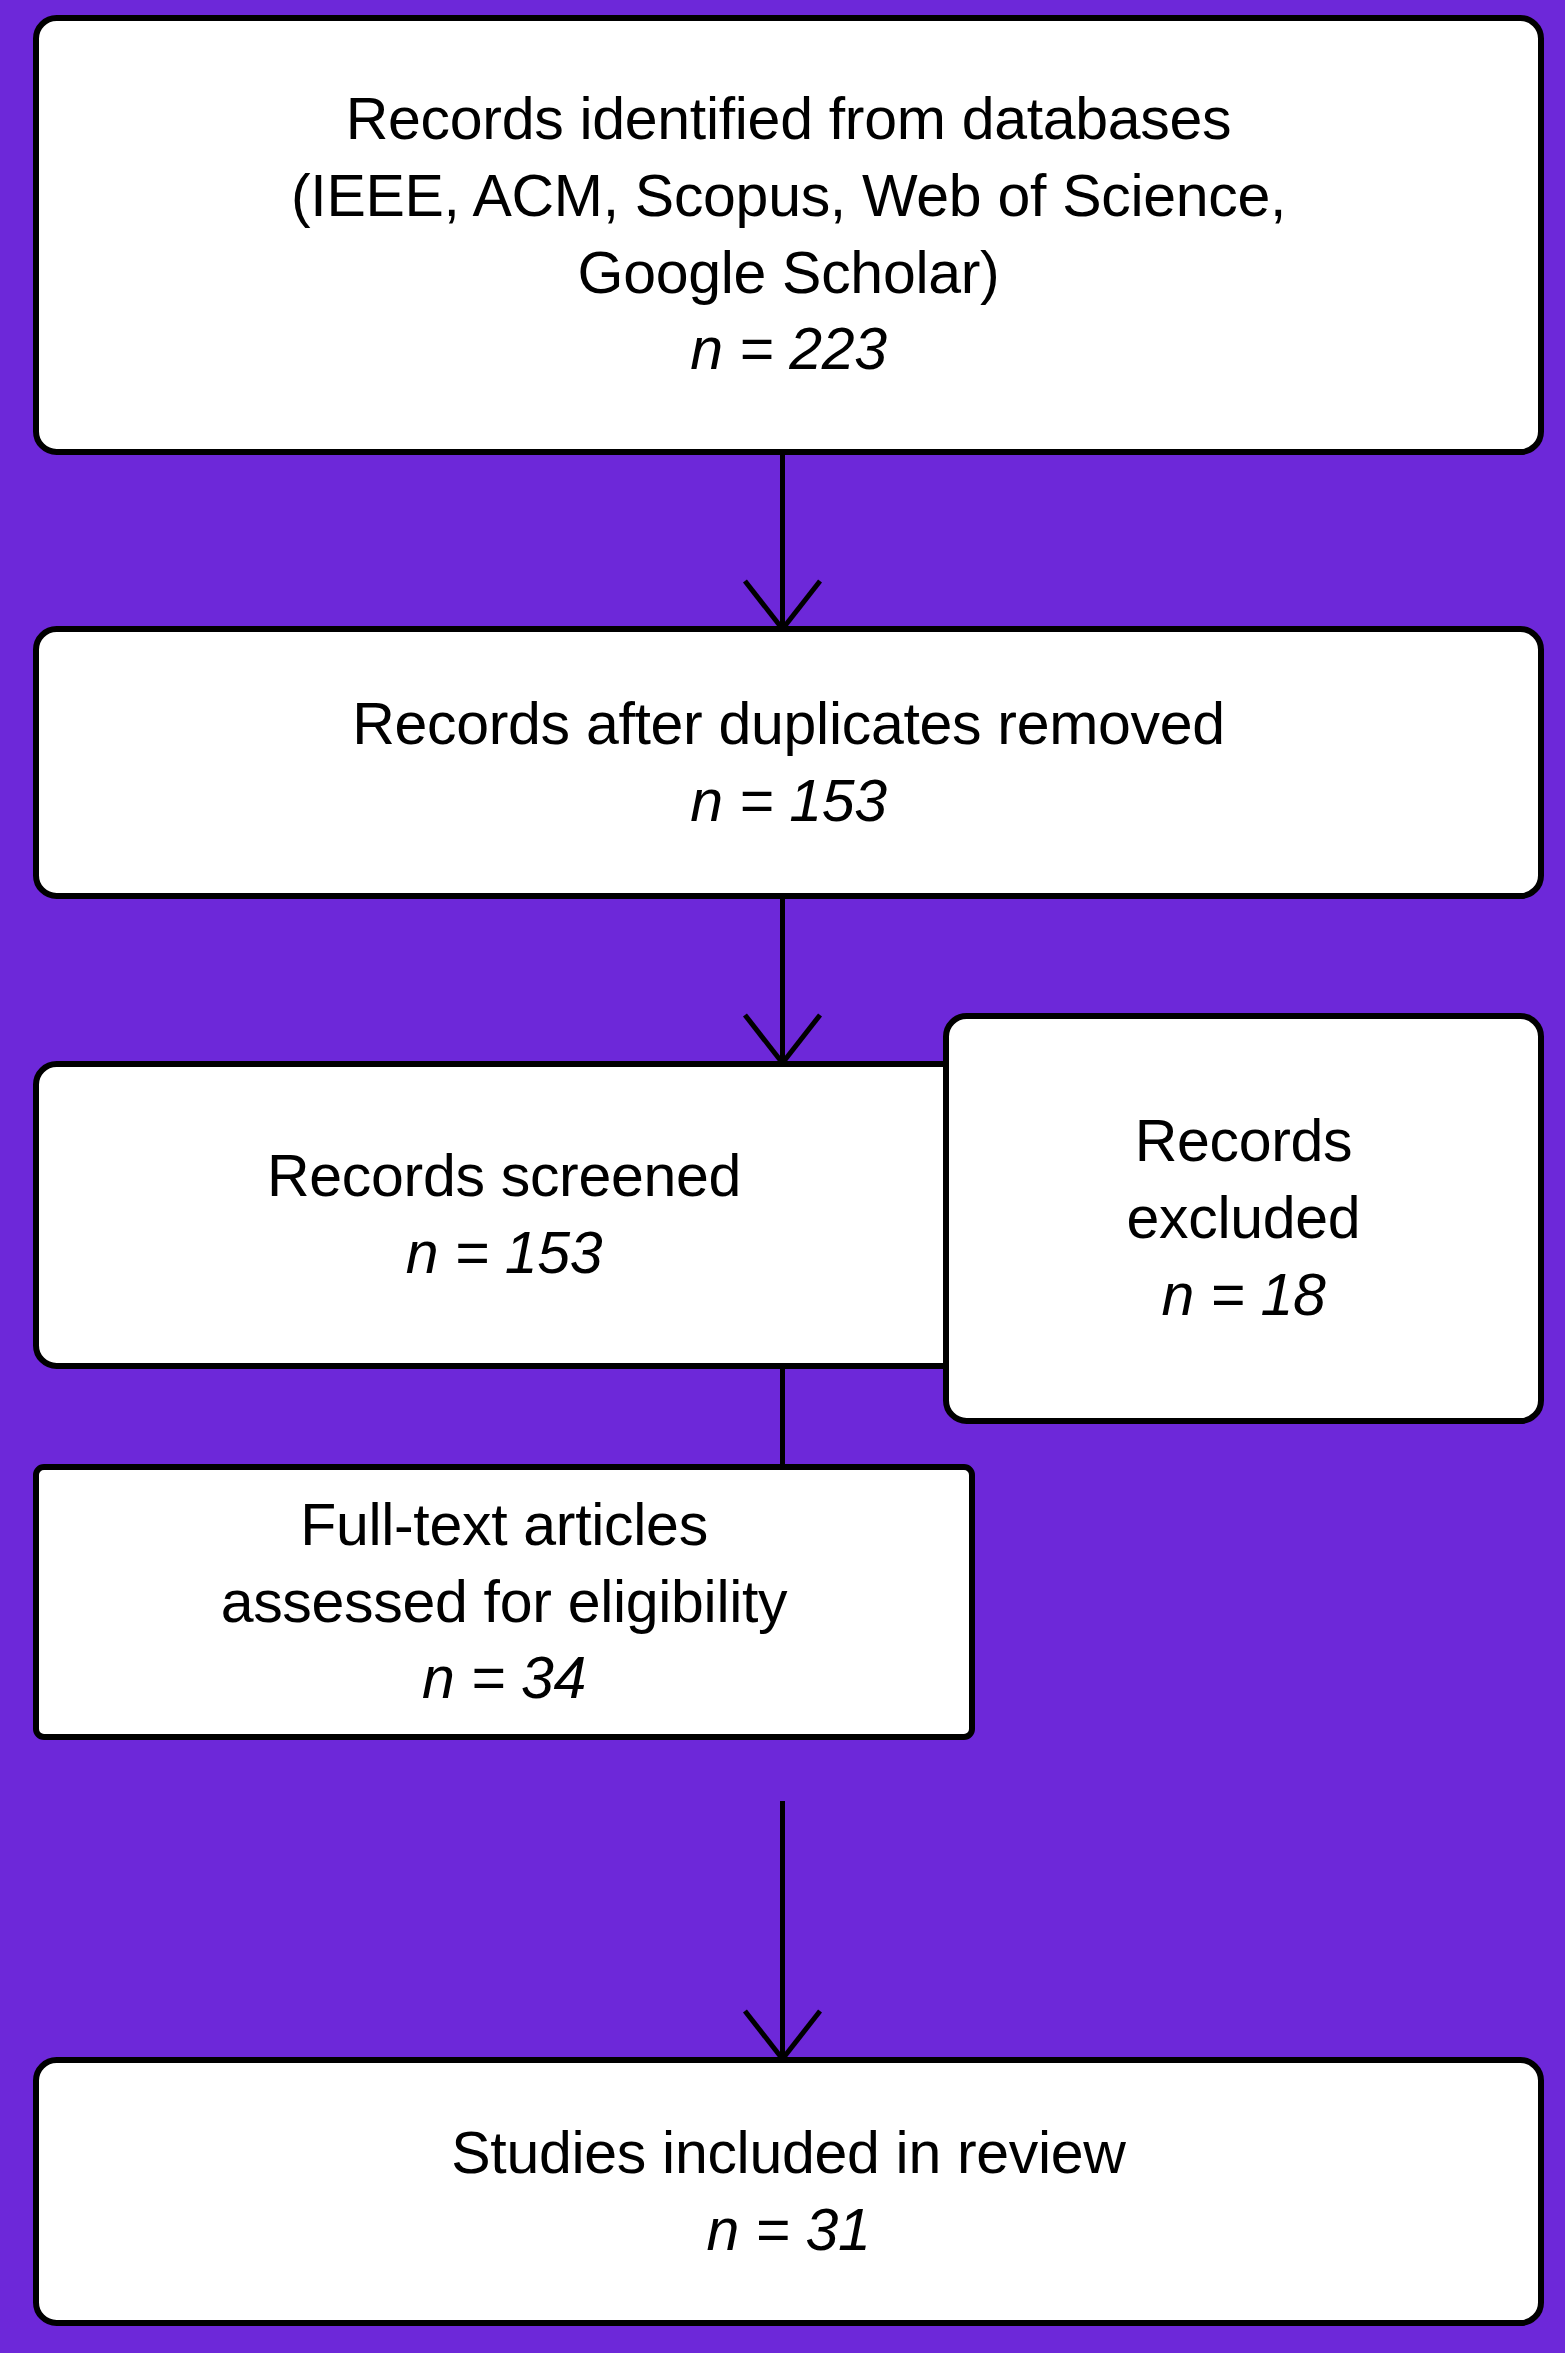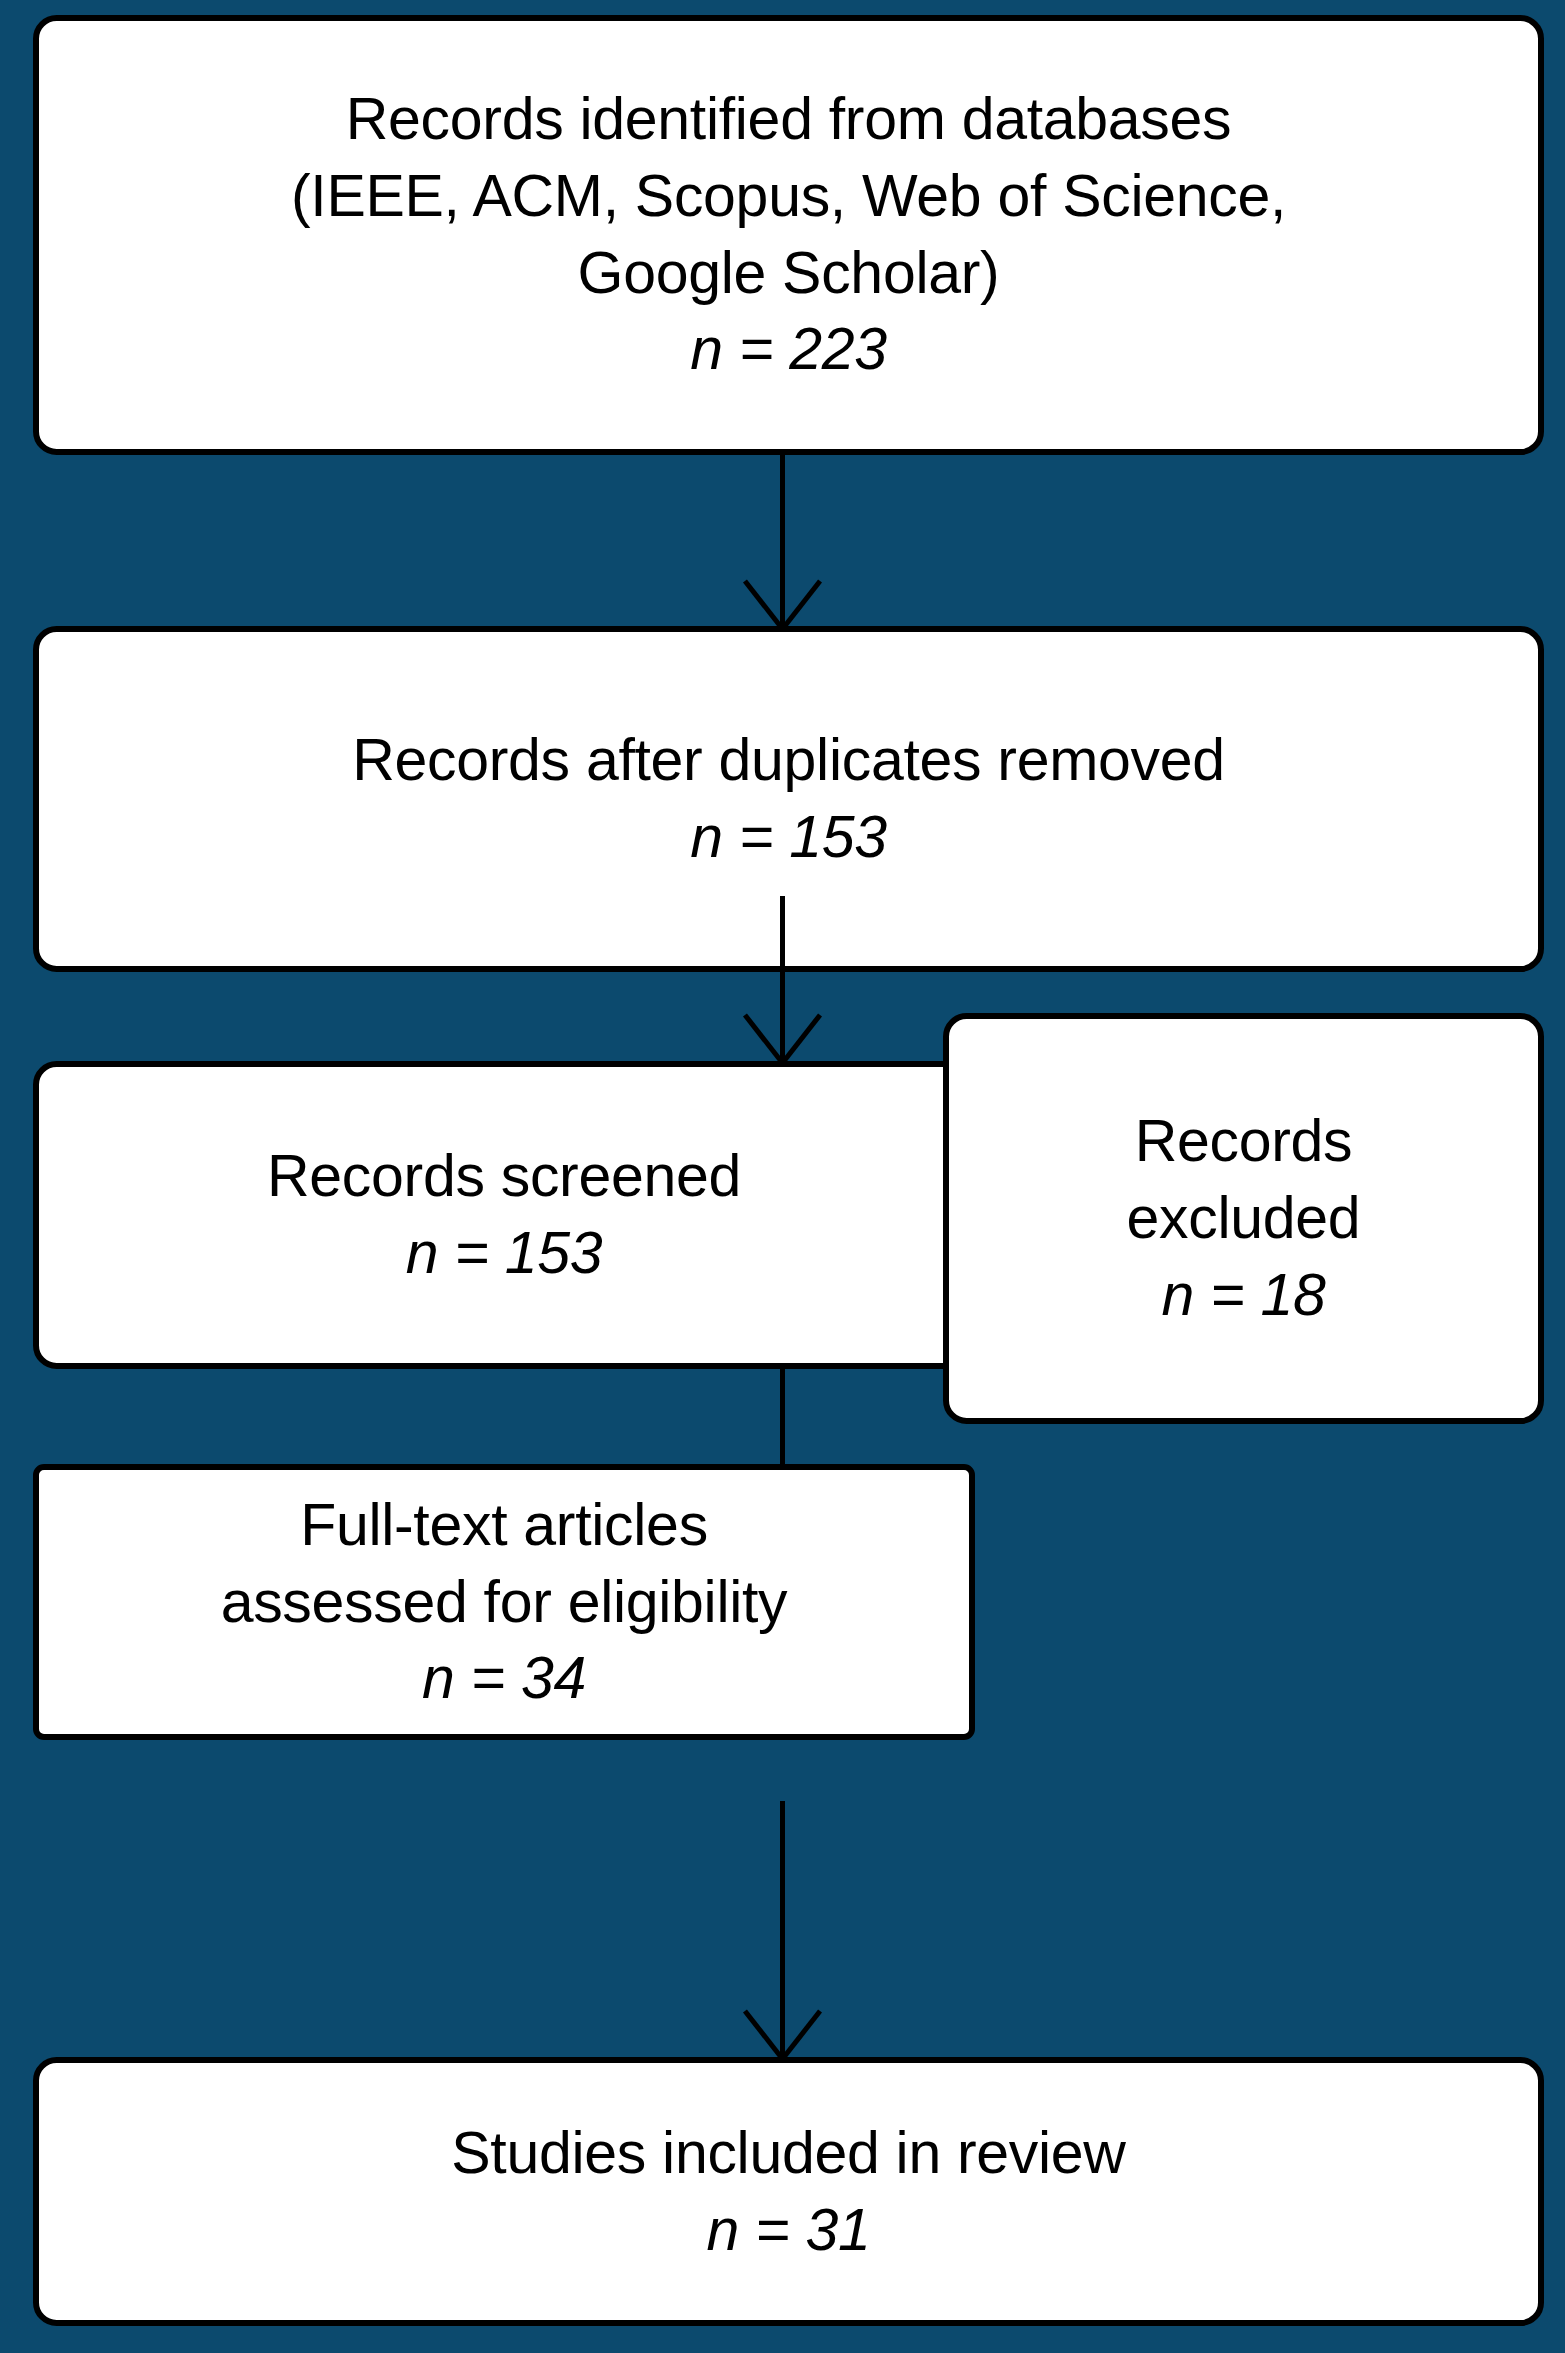--- a/index.html
+++ b/index.html
@@ -8,21 +8,21 @@
     background: #ffffff;
   }
   body {
     font-family: "Liberation Sans", "DejaVu Sans", sans-serif;
     color: #000000;
   }
   #canvas {
     position: relative;
     width: 1565px;
     height: 2354px;
-    background: #0c4a6e;
+    background: #6d28d9;
     overflow: hidden;
   }
   .node {
     position: absolute;
     box-sizing: border-box;
     background: #ffffff;
     border: 6.2px solid #000000;
     display: flex;
     flex-direction: column;
     align-items: center;
@@ -39,21 +39,21 @@
   }
   .node-count {
     font-size: 59px;
     line-height: 1.30;
     letter-spacing: -0.3px;
     font-style: italic;
   }
 
   
   #node-identified  { left: 33px;  top: 14.6px;   width: 1511px; height: 440px; }
-  #node-dedup       { left: 33px;  top: 626px; width: 1511px; height: 346px; }
+  #node-dedup       { left: 33px;  top: 626px; width: 1511px; height: 273px; }
   #node-screened    { left: 33px;  top: 1061px; width: 942px; height: 308px; border-radius: 23.6px; }
   #node-excluded    { left: 943px;top: 1013px; width: 601px; height: 411px; border-radius: 23.6px; }
   #node-fulltext    { left: 33px;  top: 1464px; width: 942px; height: 276px; border-radius: 11px; }
   #node-included    { left: 33px;  top: 2057px; width: 1511px; height: 269px; border-radius: 23.6px; }
 
   
   #node-excluded { z-index: 3; }
   #node-screened { z-index: 2; }
   #node-fulltext { z-index: 2; }
 

